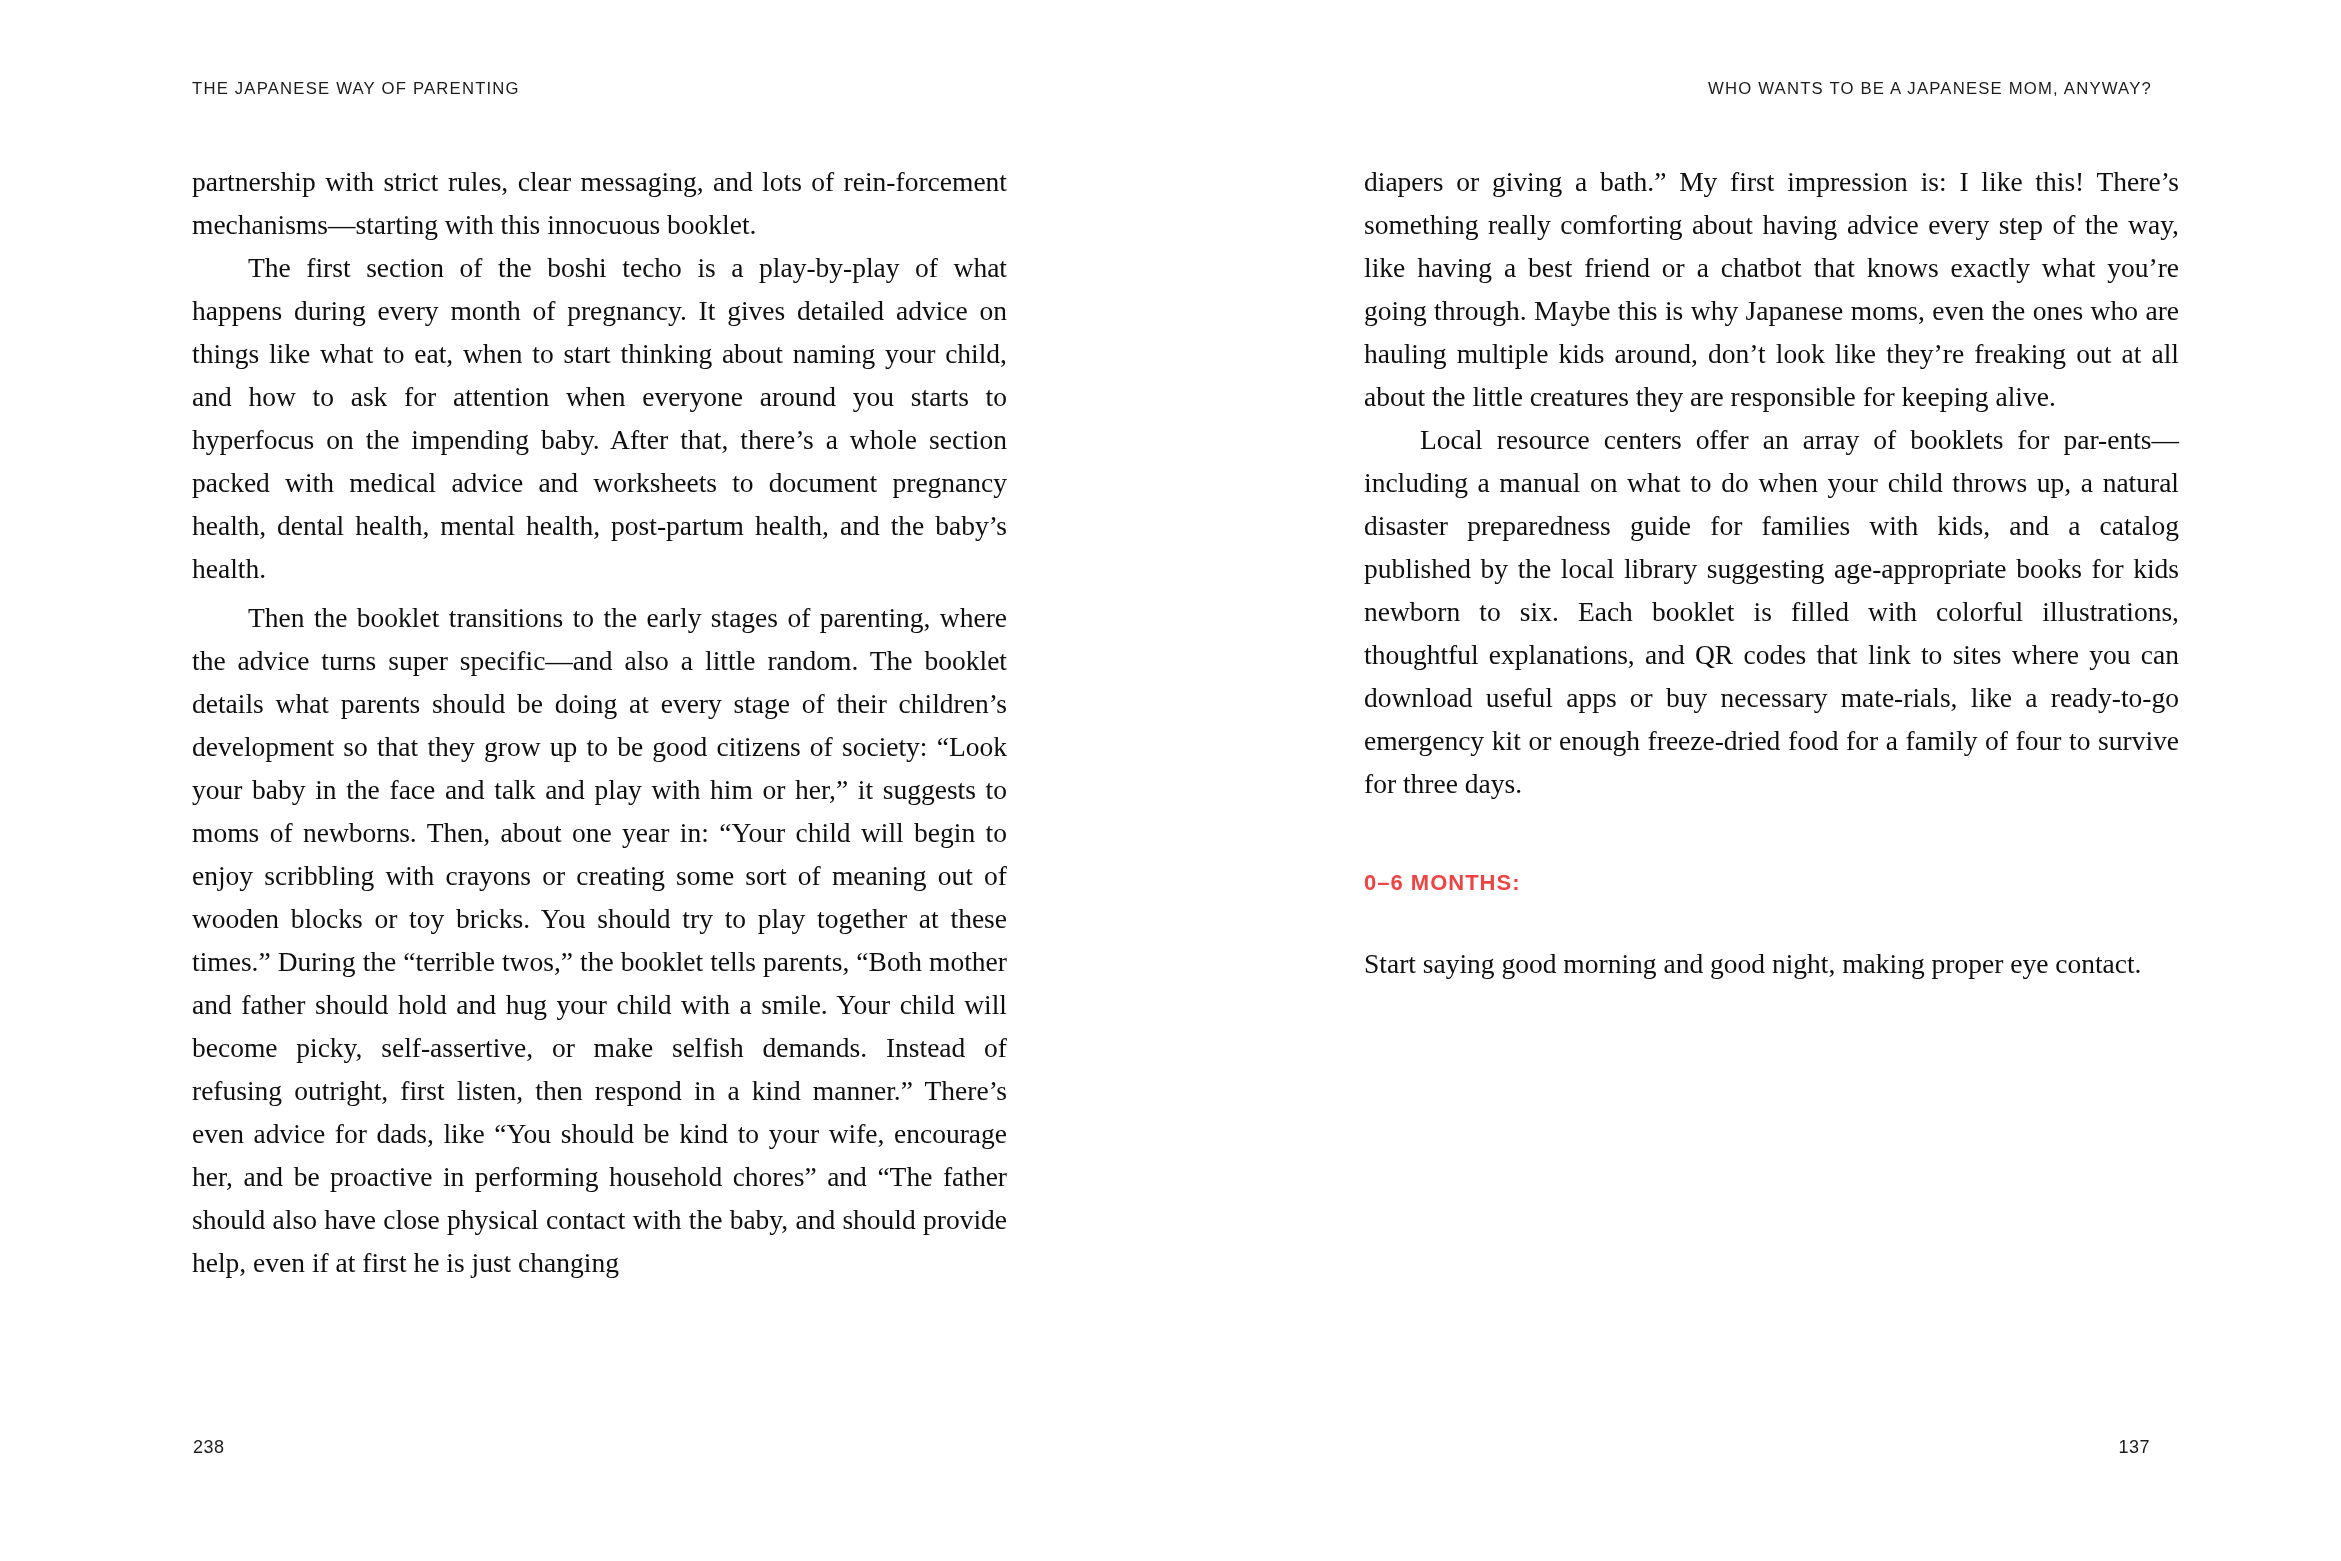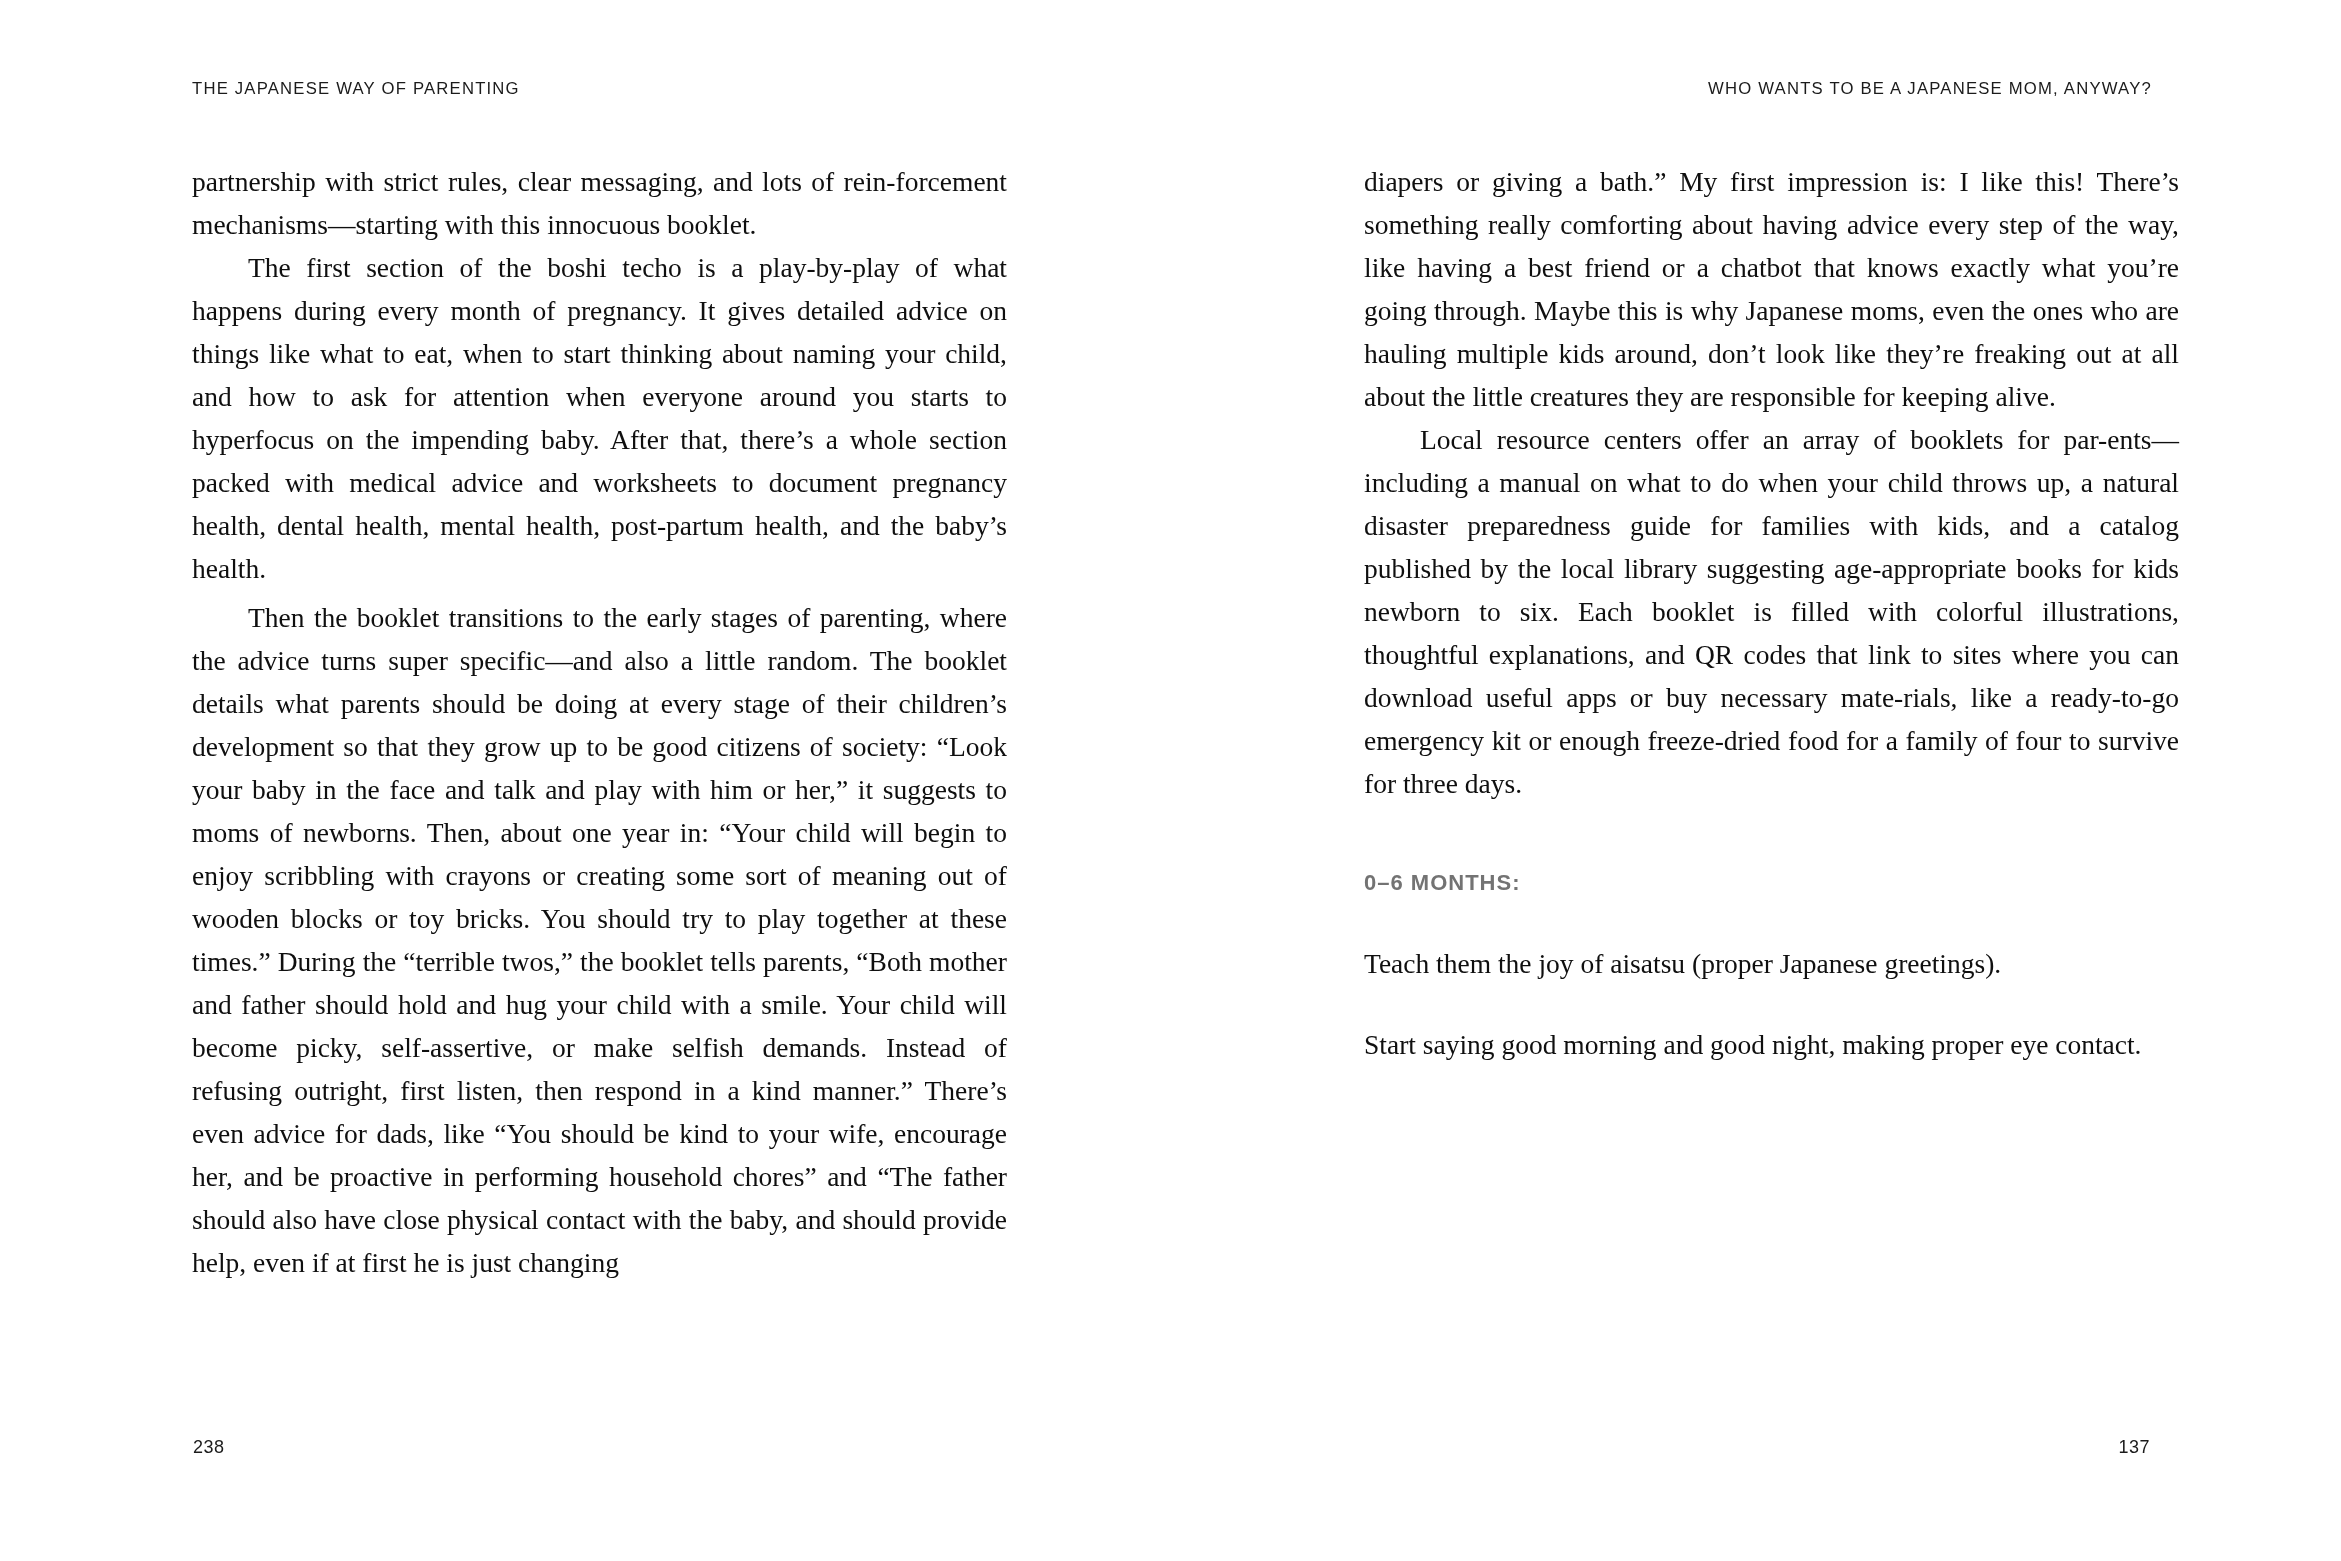--- a/index.html
+++ b/index.html
@@ -73,21 +73,21 @@
   p.last-line-left {
     text-align-last: left;
     margin-top: 6px;
   }
   .subhead {
     margin: 56px 0 0 0;
     font-family: "Liberation Sans", sans-serif;
     font-weight: 700;
     font-size: 22px;
     letter-spacing: 1px;
-    color: #737373;
+    color: #ef4444;
     text-align: left;
   }
   .milestone {
     margin-top: 38px;
     text-align: left;
   }
   em {
     font-style: italic;
   }
   .folio {
@@ -115,20 +115,19 @@
     </div>
     <div class="folio">238</div>
   </div>
 
   <div class="page page-right">
     <div class="running-head">WHO WANTS TO BE A JAPANESE MOM, ANYWAY?</div>
     <div class="col">
       <p>diapers or giving a bath.” My first impression is: I like this! There’s something really comforting about having advice every step of the way, like having a best friend or a chatbot that knows exactly what you’re going through. Maybe this is why Japanese moms, even the ones who are hauling multiple kids around, don’t look like they’re freaking out at all about the little creatures they are responsible for keeping alive.</p>
       <p class="indent">Local resource centers offer an array of booklets for par-ents—including a manual on what to do when your child throws up, a natural disaster preparedness guide for families with kids, and a catalog published by the local library suggesting age-appropriate books for kids newborn to six. Each booklet is filled with colorful illustrations, thoughtful explanations, and QR codes that link to sites where you can download useful apps or buy necessary mate-rials, like a ready-to-go emergency kit or enough freeze-dried food for a family of four to survive for three days.</p>
       <p class="subhead">0–6 MONTHS:</p>
-      <p class="milestone">Teach them the joy of aisatsu (proper Japanese greetings).</p>
       <p class="milestone">Start saying good morning and good night, making proper eye contact.</p>
     </div>
     <div class="folio">137</div>
   </div>
 
 </div>
 
 
 </body></html>

